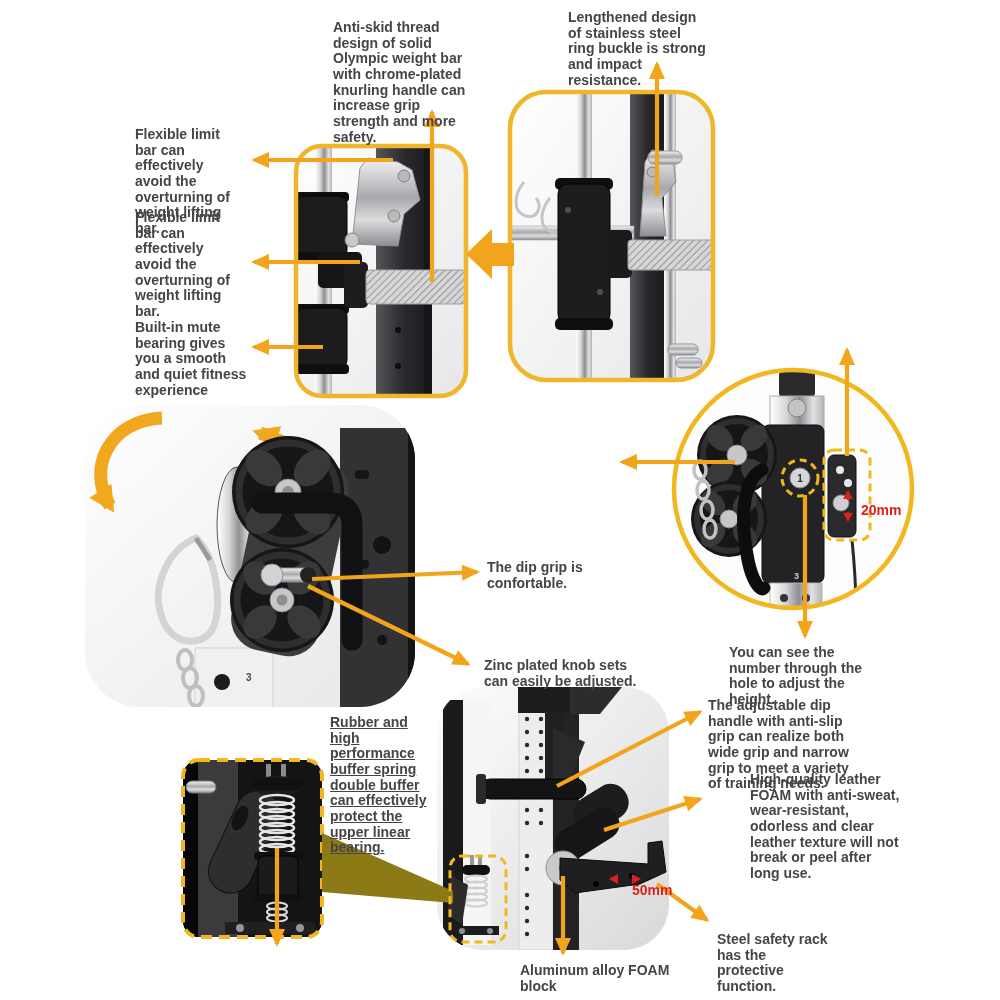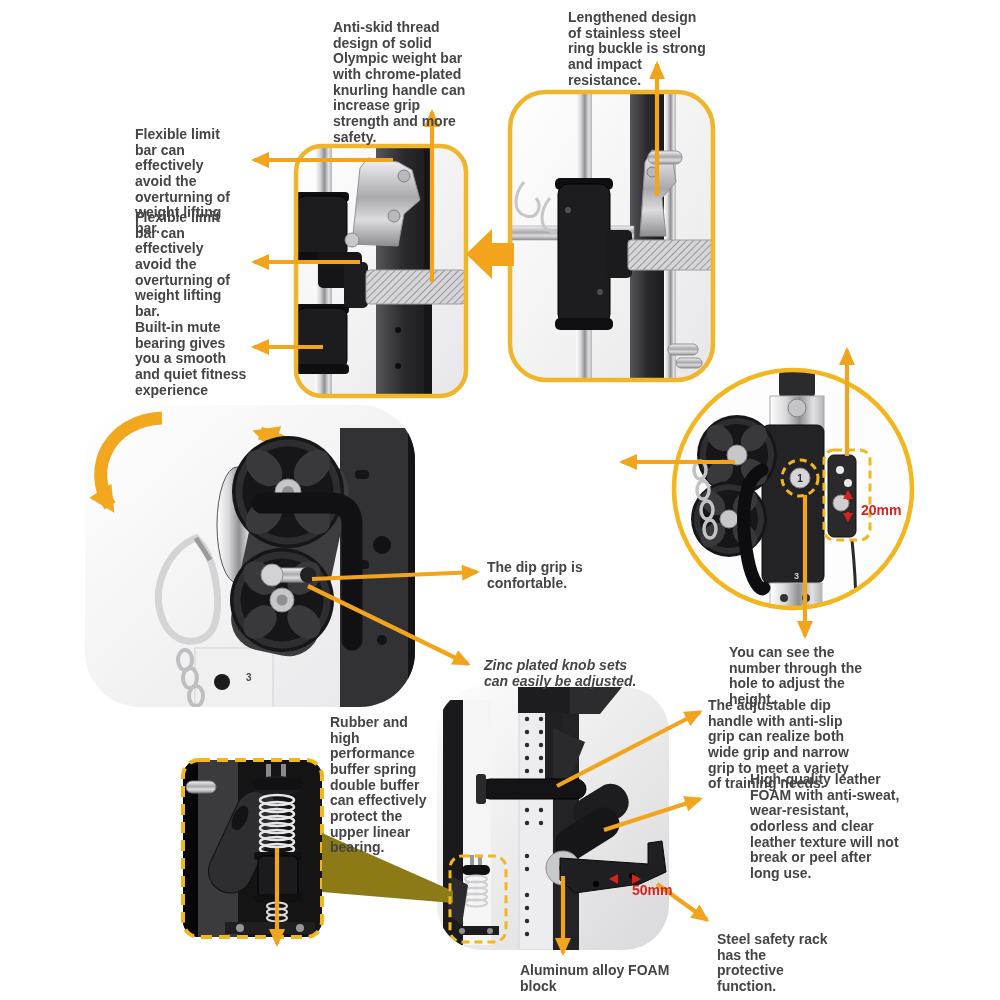--- a/index.html
+++ b/index.html
@@ -358,22 +358,22 @@
     <line x1="277" y1="848" x2="277" y2="944" marker-end="url(#mA)"></line>
   </g>
 </svg>
 
   <div class="ann" style="left:333px;top:20px;width:140px;">Anti-skid thread design of solid Olympic weight bar with chrome-plated knurling handle can increase grip strength and more safety.</div>
   <div class="ann" style="left:568px;top:10px;width:138px;">Lengthened design of stainless steel ring buckle is strong and impact resistance.</div>
   <div class="ann" style="left:135px;top:127px;width:102px;">Flexible limit bar can effectively avoid the overturning of weight lifting bar.</div>
   <div class="ann" style="left:135px;top:210px;width:102px;">Flexible limit bar can effectively avoid the overturning of weight lifting bar.</div>
   <div class="ann" style="left:135px;top:320px;width:114px;">Built-in mute bearing gives you a smooth and quiet fitness experience</div>
   <div class="ann" style="left:487px;top:560px;width:170px;">The dip grip is confortable.</div>
-  <div class="ann" style="left:484px;top:658px;width:158px;font-style:italic;">Zinc plated knob sets can easily be adjusted.</div>
-  <div class="ann" style="left:330px;top:715px;width:110px;">Rubber and high performance buffer spring double buffer can effectively protect the upper linear bearing.</div>
+  <div class="ann" style="left:484px;top:658px;width:158px;">Zinc plated knob sets can easily be adjusted.</div>
+  <div class="ann" style="left:330px;top:715px;width:110px;text-decoration:underline;">Rubber and high performance buffer spring double buffer can effectively protect the upper linear bearing.</div>
   <div class="ann" style="left:729px;top:645px;width:142px;">You can see the number through the hole to adjust the height.</div>
   <div class="ann" style="left:708px;top:698px;width:154px;">The adjustable dip handle with anti-slip grip can realize both wide grip and narrow grip to meet a variety of training needs.</div>
   <div class="ann" style="left:710px;top:772px;width:154px;margin-left:40px;">High-quality leather FOAM with anti-sweat, wear-resistant, odorless and clear leather texture will not break or peel after long use.</div>
   <div class="ann" style="left:717px;top:932px;width:114px;">Steel safety rack has the protective function.</div>
   <div class="ann" style="left:520px;top:963px;width:160px;">Aluminum alloy FOAM block</div>
 
   <div class="red" style="left:861px;top:503px;">20mm</div>
   <div class="red" style="left:596px;top:883px;margin-left:36px;">50mm</div>
 
 </div>

